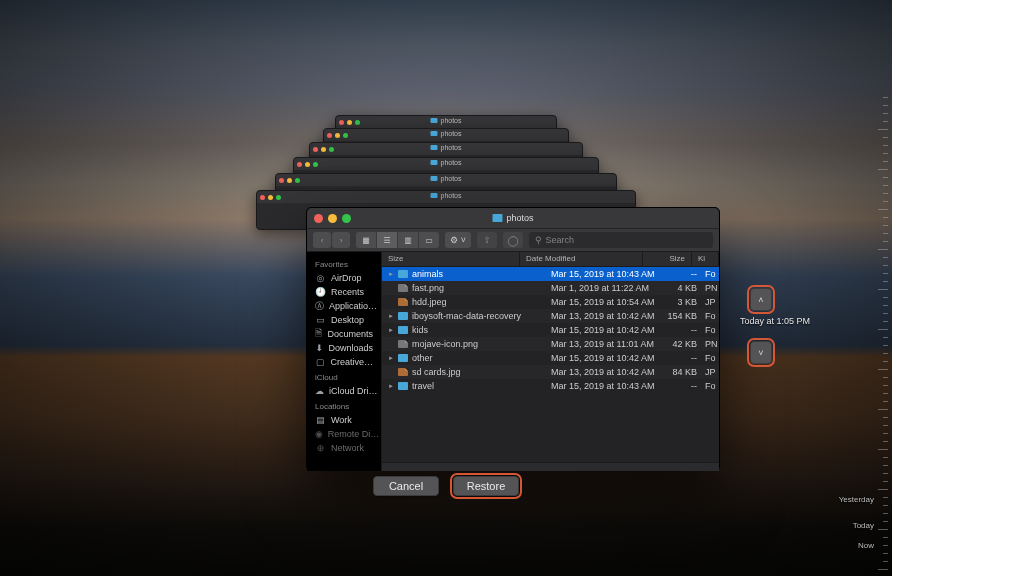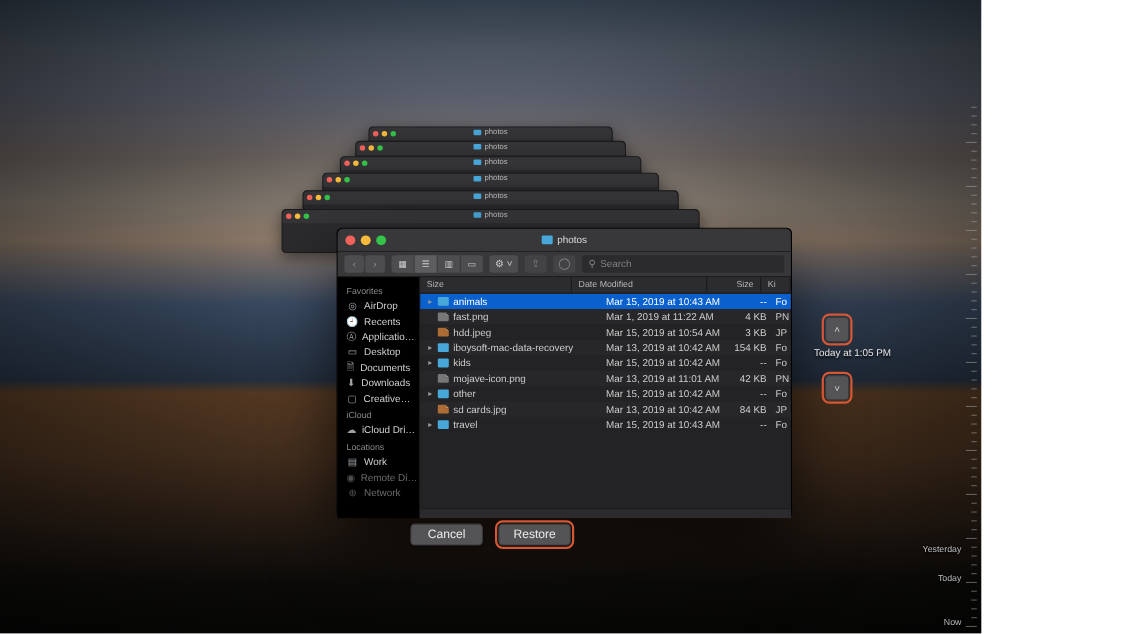--- a/index.html
+++ b/index.html
@@ -388,15 +388,15 @@
         <div class="tick" style="width: 5px; bottom: 424px;"></div>
         <div class="tick" style="width: 5px; bottom: 432px;"></div>
         <div class="tick" style="width: 10px; bottom: 440px;"></div>
         <div class="tick" style="width: 5px; bottom: 448px;"></div>
         <div class="tick" style="width: 5px; bottom: 456px;"></div>
         <div class="tick" style="width: 5px; bottom: 464px;"></div>
         <div class="tick" style="width: 5px; bottom: 472px;"></div>
       </div>
     <div class="tlbl" style="bottom:66px">Yesterday</div>
     <div class="tlbl" style="bottom:40px">Today</div>
-    <div class="tlbl" style="bottom:0">Now</div>
+    <div class="tlbl" style="bottom:20px">Now</div>
   </div>
 </div>
 
 </body></html>

